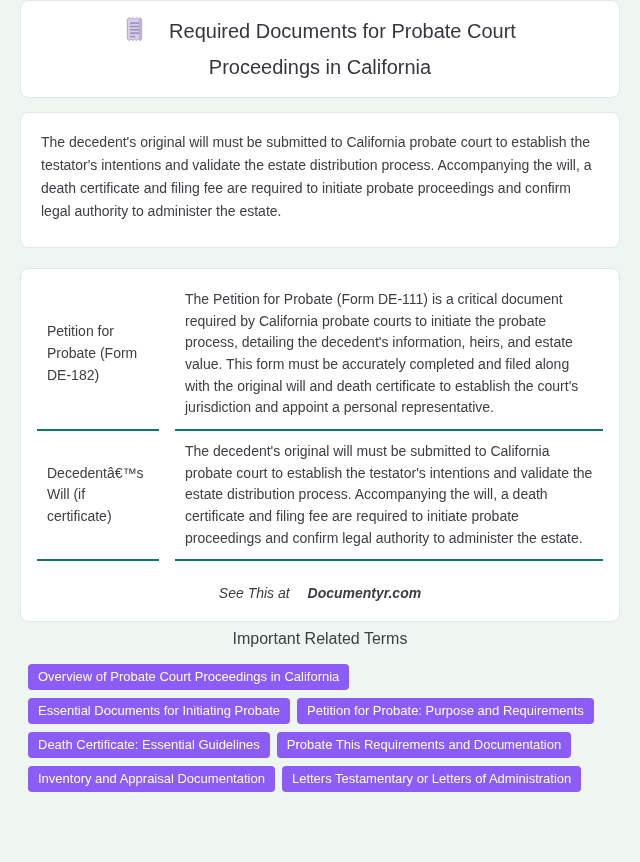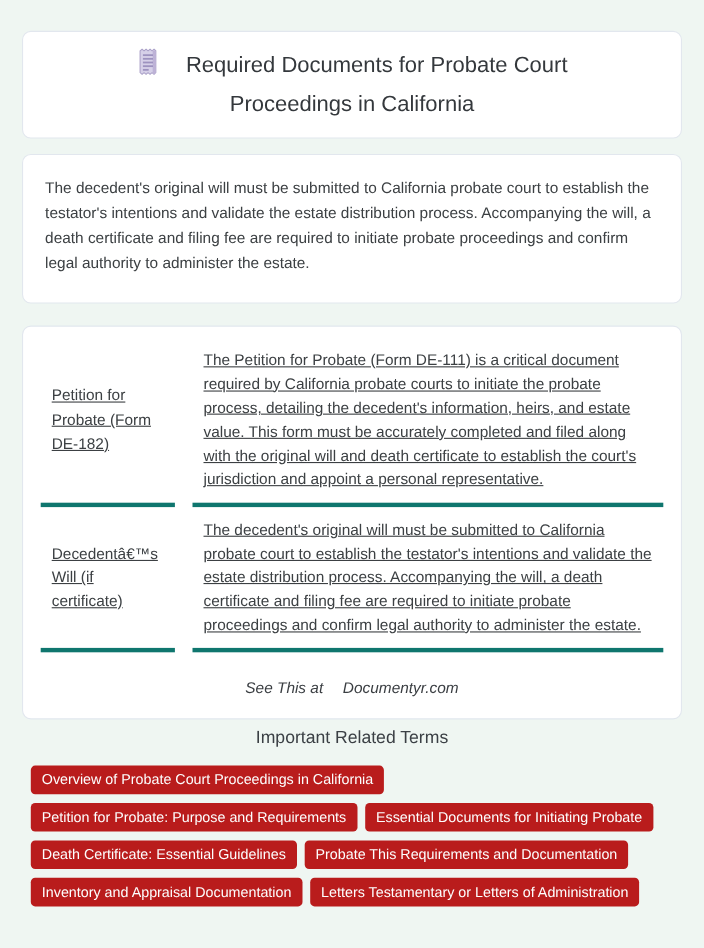--- a/index.html
+++ b/index.html
@@ -13,21 +13,20 @@
   .page { padding: 0 20px; }
 
   .card {
     background: #ffffff;
     border: 1px solid #e2e7ee;
     border-radius: 8px;
   }
 
   
   .title-card {
-    margin-top: 28px;
     min-height: 92px;
     display: flex;
     align-items: center;
     justify-content: center;
     padding: 14px 30px;
   }
   .title-card h1 {
     font-size: 20px;
     font-weight: 400;
     color: #34383c;
@@ -56,56 +55,55 @@
   .table-card {
     margin-top: 20px;
     padding: 10px 0 20px 0;
   }
   table.def-table {
     border-collapse: separate;
     border-spacing: 16px 0;
     width: 100%;
   }
   .def-table td {
-    border-bottom: 4px solid #0f766e;
+    border-bottom: 2px solid #0f766e;
     padding: 10px 10px;
     vertical-align: middle;
     font-size: 14px;
     line-height: 1.55;
     color: #3c4043;
-    text-decoration: underline;
   }
   .def-table td.term { width: 122px; }
   .see-more {
     text-align: center;
     font-style: italic;
     font-size: 14px;
     margin-top: 24px;
     color: #3a3e42;
   }
-  .see-more b { font-weight: 400; margin-left: 14px; }
+  .see-more b { font-weight: 700; margin-left: 14px; }
 
   
   .related-heading {
     margin-top: 8px;
     text-align: center;
     font-size: 16px;
     font-weight: 400;
     color: #3b4045;
   }
   .terms-wrap {
     margin-top: 16px;
     padding: 0 8px;
     display: flex;
     flex-wrap: wrap;
     gap: 8px 7px;
   }
   .term-btn {
     display: inline-block;
-    background: #b91c1c;
+    background: #8b5cf6;
     color: #fdfefe;
     font-family: "Liberation Sans", sans-serif;
     font-size: 13px;
     line-height: 1;
     padding: 6px 10px 7px 10px;
     border: none;
     border-radius: 4px;
     cursor: pointer;
     white-space: nowrap;
   }
@@ -152,22 +150,22 @@
     </table>
     <div class="see-more">
       <span>See This at </span><b>Documentyr.com</b>
     </div>
   </div>
 
   <h2 class="related-heading">Important Related Terms</h2>
 
   <div class="terms-wrap">
     <button class="term-btn">Overview of Probate Court Proceedings in California</button>
+    <button class="term-btn">Essential Documents for Initiating Probate</button>
     <button class="term-btn">Petition for Probate: Purpose and Requirements</button>
-    <button class="term-btn">Essential Documents for Initiating Probate</button>
     <button class="term-btn">Death Certificate: Essential Guidelines</button>
     <button class="term-btn">Probate This Requirements and Documentation</button>
     <button class="term-btn">Inventory and Appraisal Documentation</button>
     <button class="term-btn">Letters Testamentary or Letters of Administration</button>
 
   </div>
 
 </div>
 
 </body></html>

